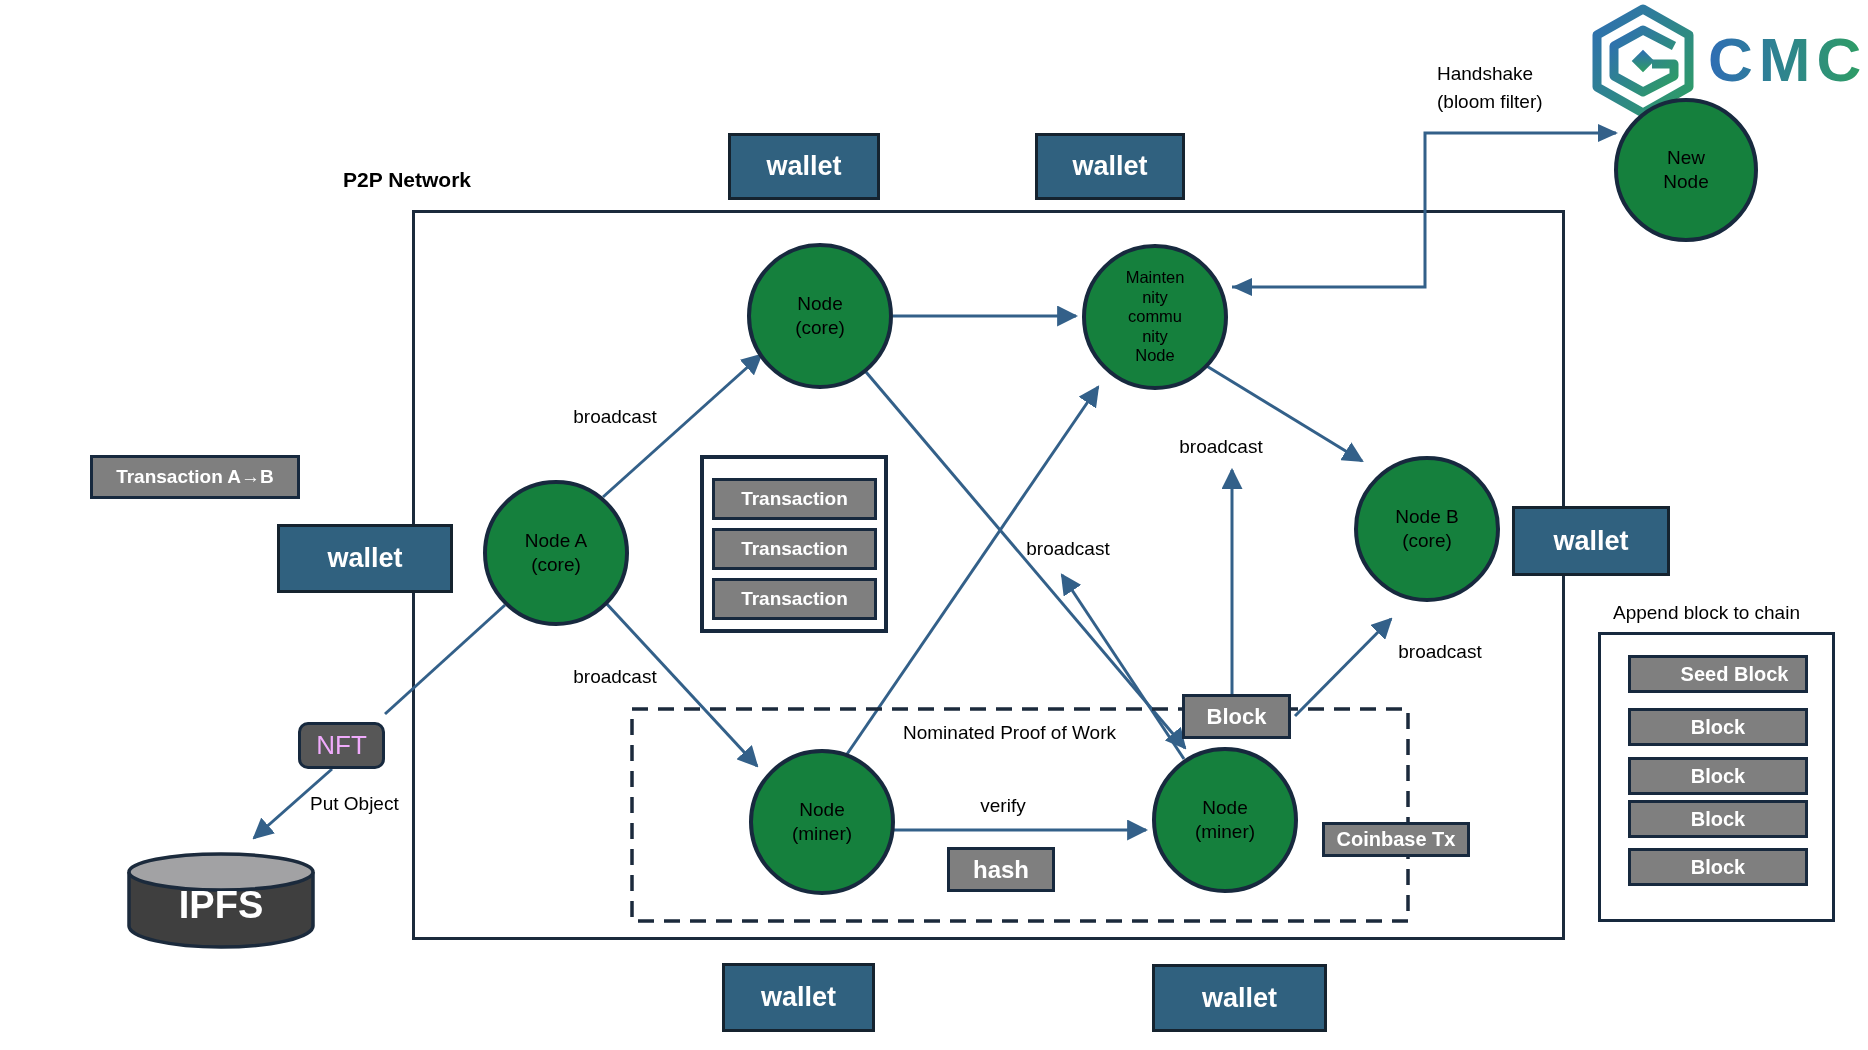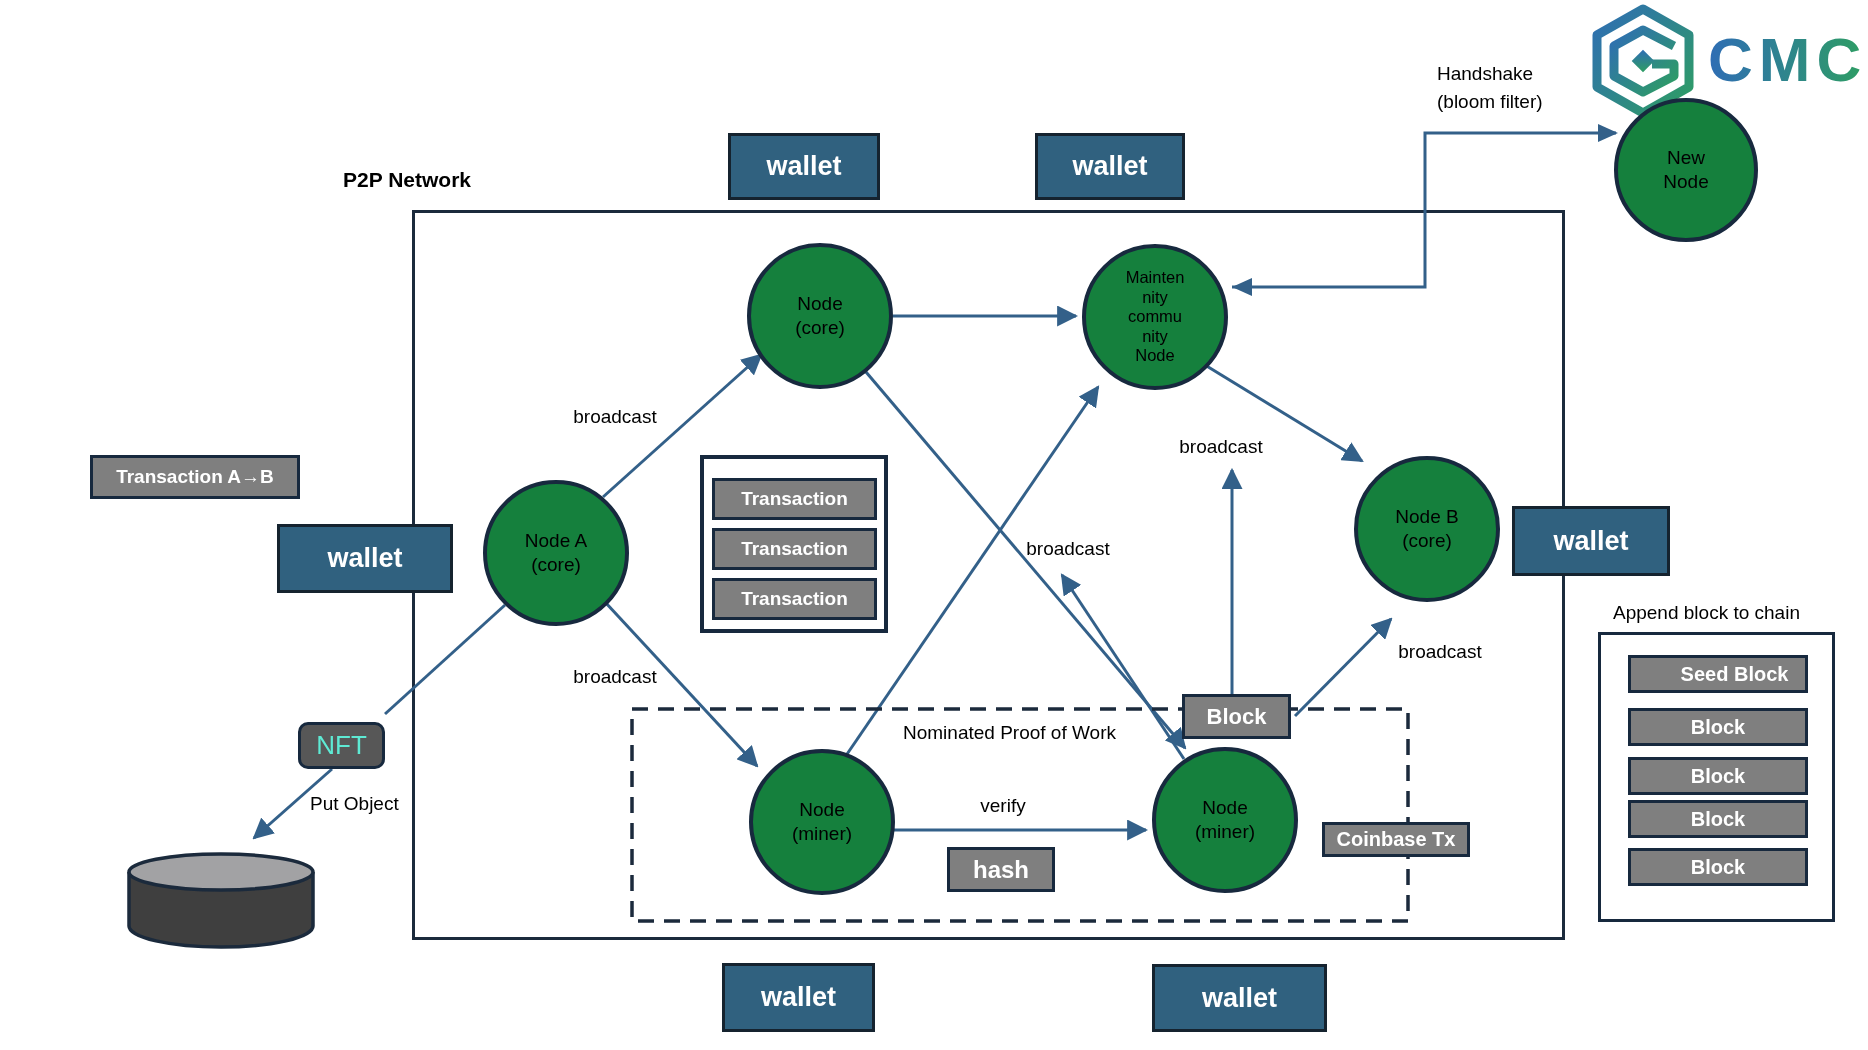--- a/index.html
+++ b/index.html
@@ -15,21 +15,21 @@
           text-align:center;font-size:19px;line-height:1.25;z-index:2;}
   .circle.small-text{font-size:16.5px;line-height:1.18;}
   .wallet{background:#30617f;border:3px solid #15232f;box-sizing:border-box;color:#fff;
           display:flex;align-items:center;justify-content:center;font-size:27px;font-weight:600;z-index:4;}
   .gbox{background:#7f7f7f;border:3px solid #17293e;box-sizing:border-box;color:#fff;
         display:flex;align-items:center;justify-content:center;font-weight:600;z-index:3;}
   .tray{background:#fff;border:4px solid #17293e;box-sizing:border-box;z-index:2;}
   .lbl{font-size:19px;z-index:3;white-space:nowrap;}
   .lbl.center{text-align:center;}
   #nft-box{left:298px;top:722px;width:87px;height:47px;background:#575757;border:3px solid #17293e;
-           border-radius:10px;box-sizing:border-box;color:#5eead4;display:flex;align-items:center;
+           border-radius:10px;box-sizing:border-box;color:#f0abfc;display:flex;align-items:center;
            justify-content:center;font-size:26px;font-weight:500;z-index:3;}
   #ipfs{left:125px;top:850px;width:192px;height:100px;z-index:3;}
   #ipfs-text{left:125px;top:884px;width:192px;text-align:center;color:#fff;font-size:38px;font-weight:700;z-index:4;}
   #chain-box{left:1598px;top:632px;width:237px;height:290px;background:#fff;border:3px solid #17293e;box-sizing:border-box;z-index:2;}
   .chain-row{left:1628px;width:180px;height:38px;font-size:20px;}
 </style>
 </head>
 <body>
 
 <div id="stage">
@@ -159,20 +159,21 @@
     </div>
 
   <div id="nft-box" class="abs">
       <span>NFT</span>
     </div>
   <div class="abs lbl" style="left:310px;top:793px;">Put Object</div>
   <svg id="ipfs" class="abs" width="192" height="100" viewBox="0 0 192 100">
     <path d="M4,22 L4,76 A92,21 0 0 0 188,76 L188,22" fill="#3f3f3f" stroke="#1b2a3c" stroke-width="3.5"></path>
     <ellipse cx="96" cy="22" rx="92" ry="18" fill="#a2a2a4" stroke="#1b2a3c" stroke-width="3.5"></ellipse>
   </svg>
+  <div id="ipfs-text" class="abs">IPFS</div>
 
   <div class="abs lbl" style="left:1613px;top:602px;">Append block to chain</div>
   <div id="chain-box" class="abs"></div>
   <div class="abs gbox chain-row" style="top:655px;padding-left:33px;">
       <span>Seed Block</span>
     </div>
   <div class="abs gbox chain-row" style="top:708px;">
       <span>Block</span>
     </div>
   <div class="abs gbox chain-row" style="top:757px;">

